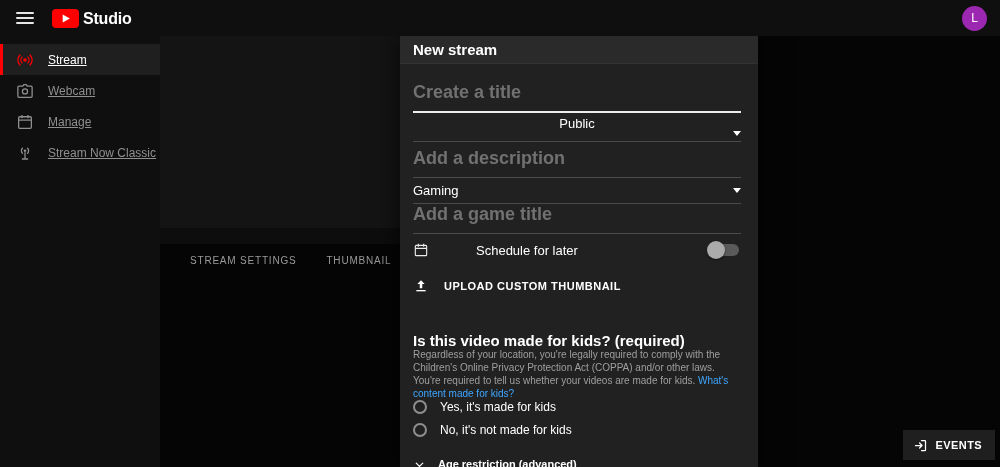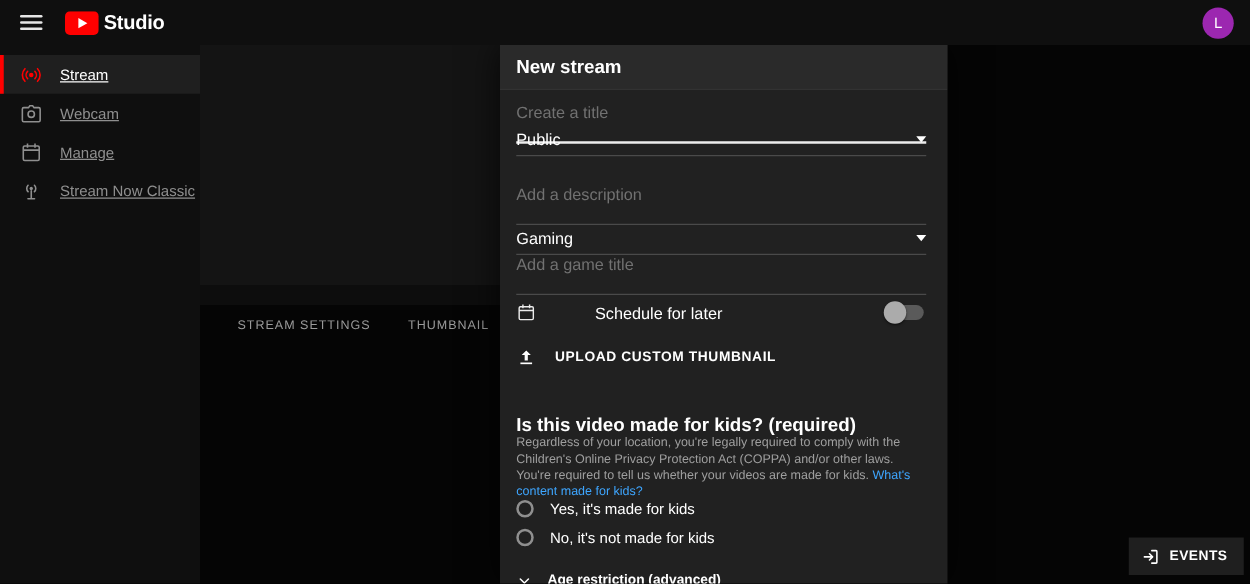--- a/index.html
+++ b/index.html
@@ -27,30 +27,30 @@
   .player { position:absolute; left:0; top:0; width:598px; height:192px; background:#141414; }
   .player-bar { position:absolute; left:0; top:192px; width:598px; height:16px; background:#0d0d0d; }
   .tabs { position:absolute; left:30px; top:219px; display:flex; gap:30px; }
   .tab { font-size:10px; font-weight:normal; letter-spacing:0.8px; color:#9a9a9a; cursor:pointer; }
   .events-btn { position:absolute; right:5px; bottom:7px; height:30px; background:#1f1f1f; display:flex; align-items:center; padding:0 13px 0 10px; cursor:pointer; z-index:45; }
   .events-btn .ev-icon { display:flex; margin-right:8px; }
   .events-label { color:#fff; font-size:11px; font-weight:bold; letter-spacing:0.4px; }
 
   
   .dialog { position:absolute; left:400px; top:36px; width:358px; height:431px; background:#212121; z-index:60; box-shadow:0 0 26px rgba(0,0,0,0.75); overflow:hidden; }
-  .dialog-header { height:36px; background:#2a2a2a; display:flex; align-items:center; padding-left:13px; border-bottom:1px solid rgba(255,255,255,0.04); }
+  .dialog-header { height:28px; background:#2a2a2a; display:flex; align-items:center; padding-left:13px; border-bottom:1px solid rgba(255,255,255,0.04); }
   .dialog-title { color:#fff; font-size:15px; font-weight:bold; }
   .drow { position:absolute; left:13px; right:17px; }
-  .field-input { display:block; background:transparent; border:none; outline:none; color:#fff; font-size:13px; font-family:"Liberation Sans", sans-serif; padding:0 0 16px 0; }
+  .field-input { display:block; background:transparent; border:none; outline:none; color:#fff; font-size:18px; font-family:"Liberation Sans", sans-serif; padding:0 0 8px 0;font-weight:bold; }
   .field-input::placeholder { color:#717171; }
   .input-title { top:46px; border-bottom:2px solid #ededed; }
   .input-desc  { top:112px; border-bottom:1px solid #4a4a4a; }
   .input-game  { top:168px; border-bottom:1px solid #4a4a4a; }
   .select-row { height:26px; display:flex; align-items:center; border-bottom:1px solid #4a4a4a; cursor:pointer; }
-  .select-privacy { top:63px; }
+  .select-privacy { top:80px;flex-direction:column; }
   .select-category { top:142px; }
   .select-value { color:#fff; font-size:13px; }
   .select-caret { margin-left:auto; width:0; height:0; border-left:4px solid transparent; border-right:4px solid transparent; border-top:5px solid #fff; }
   .schedule-row { top:202px; height:24px; display:flex; align-items:center;gap:32px; }
   .schedule-row .sch-icon { display:flex; margin-right:15px; color:#ececec; }
   .schedule-label { color:#fff; font-size:13px; }
   .toggle { margin-left:auto; position:relative; width:34px; height:18px; cursor:pointer; }
   .toggle-track { display:block; position:absolute; left:2px; top:3px; width:30px; height:12px; border-radius:7px; background:#5a5a5a; }
   .toggle-knob { display:block; position:absolute; left:0; top:0; width:18px; height:18px; border-radius:50%; background:#ababab; box-shadow:0 1px 2px rgba(0,0,0,0.6); }
   .upload-row { top:240px; height:20px; display:flex; align-items:center; cursor:pointer; }

